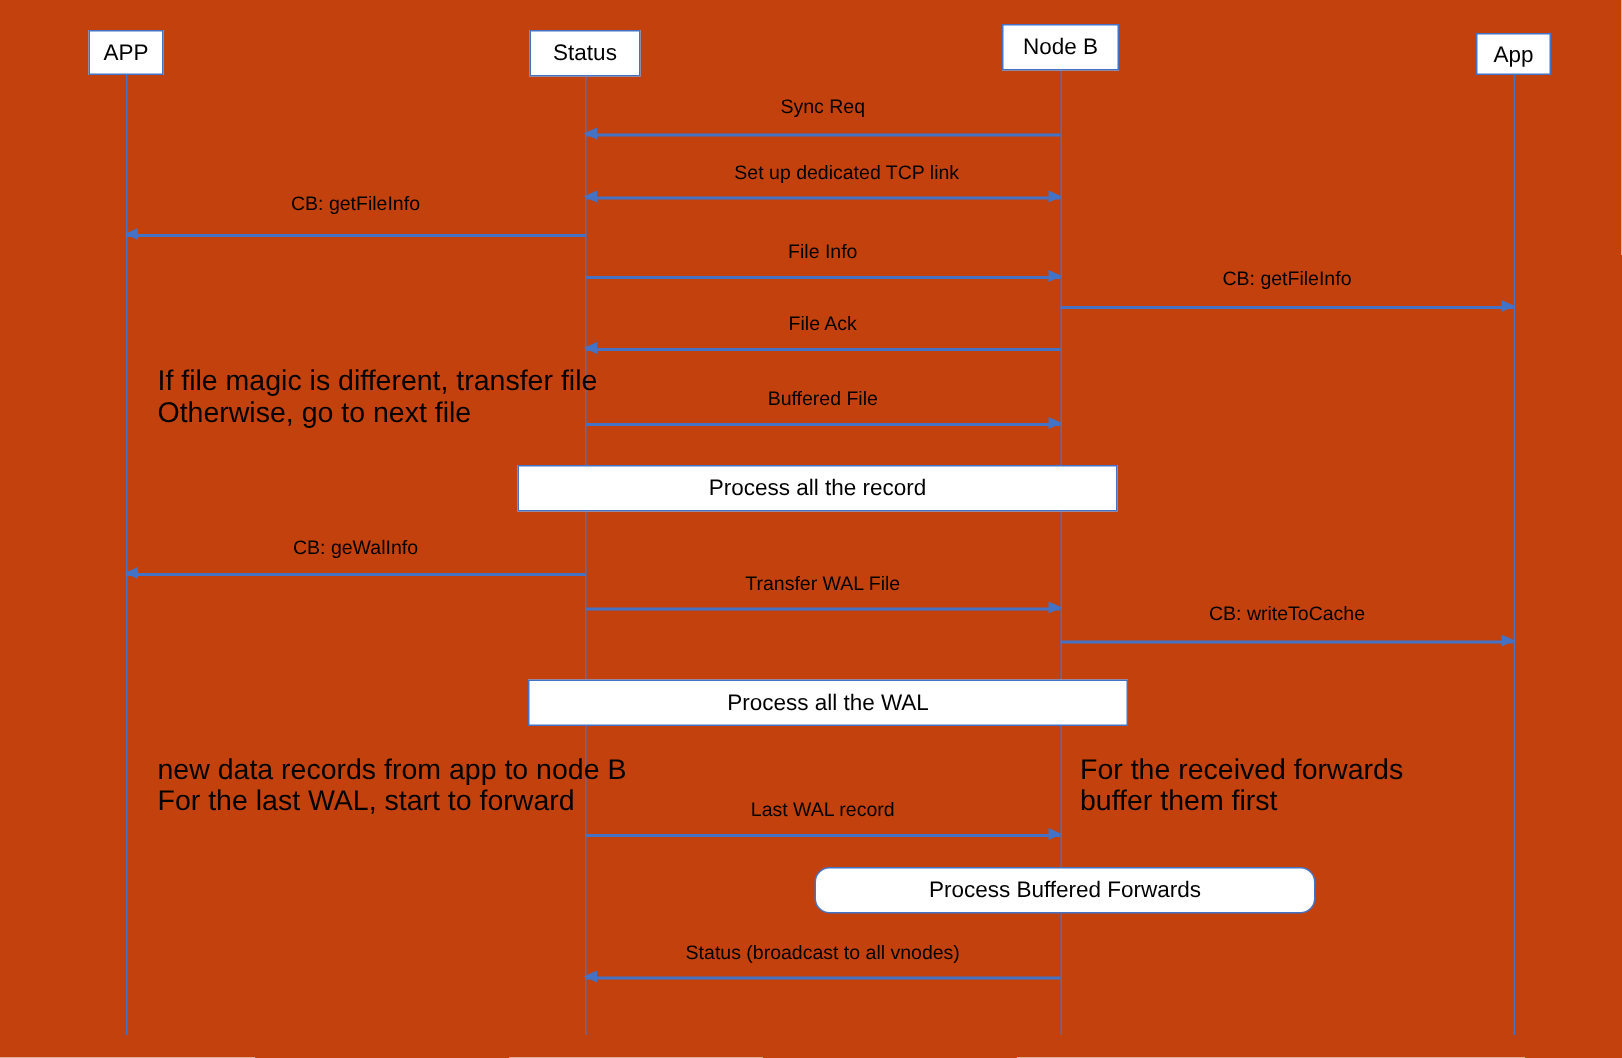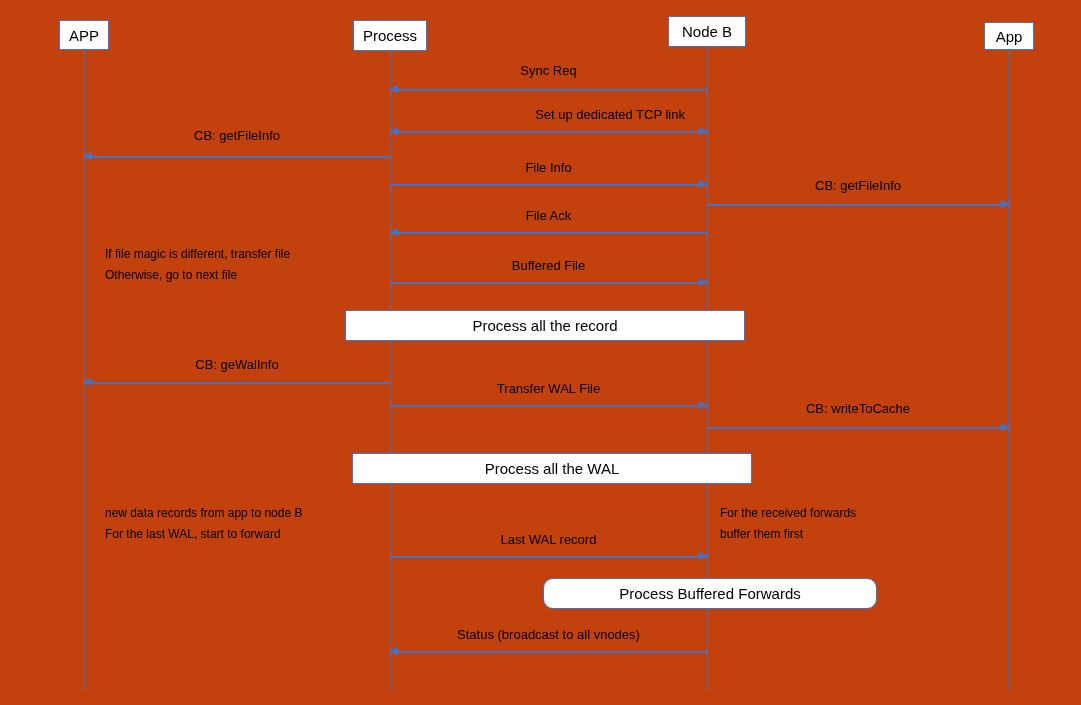--- a/index.html
+++ b/index.html
@@ -20,43 +20,43 @@
   .hr{right:-1px;border-left:9px solid #4472C4;}
   .mlabel{
     position:absolute;text-align:center;font-size:13px;line-height:20px;
     color:#000;z-index:4;white-space:nowrap;
   }
   .pbox{
     position:absolute;border:1.5px solid #4472C4;background:#fff;
     display:flex;align-items:center;justify-content:center;
     font-size:15px;box-sizing:border-box;z-index:3;
   }
-  .note{position:absolute;font-size:12px;line-height:21px;color:#000;z-index:4;}
+  .note{position:absolute;font-size:19px;line-height:21px;color:#000;z-index:4;}
 </style>
 </head>
 <body>
 
 <div id="canvas">
 
   <div class="lifeline" style="left:83.5px;top:50px;height:640px;"></div>
   <div class="lifeline" style="left:389.5px;top:51px;height:639px;"></div>
   <div class="lifeline" style="left:706.5px;top:47px;height:643px;"></div>
   <div class="lifeline" style="left:1008.5px;top:50px;height:640px;"></div>
 
   <div class="actor" style="left:59px;top:20px;width:50px;height:30px;">APP</div>
-  <div class="actor" style="left:353px;top:20px;width:74px;height:31px;">Process</div>
+  <div class="actor" style="left:353px;top:20px;width:74px;height:31px;">Status</div>
   <div class="actor" style="left:668px;top:16px;width:78px;height:31px;">Node B</div>
   <div class="actor" style="left:984px;top:22px;width:50px;height:28px;">App</div>
 
   <div class="mlabel" style="left:390px;top:61px;width:317px;">Sync Req</div>
   <div class="line" style="left:390px;top:89px;width:317px;">
       <span class="hl"></span>
     </div>
 
-  <div class="mlabel" style="left:368px;top:105px;width:317px;text-align:right;">Set up dedicated TCP link</div>
+  <div class="mlabel" style="left:406px;top:105px;width:317px;">Set up dedicated TCP link</div>
   <div class="line" style="left:390px;top:131px;width:317px;">
       <span class="hl"></span>
       <span class="hr"></span>
     </div>
 
   <div class="mlabel" style="left:84px;top:126px;width:306px;">CB: getFileInfo</div>
   <div class="line" style="left:84px;top:156px;width:306px;">
       <span class="hl"></span>
     </div>
 

